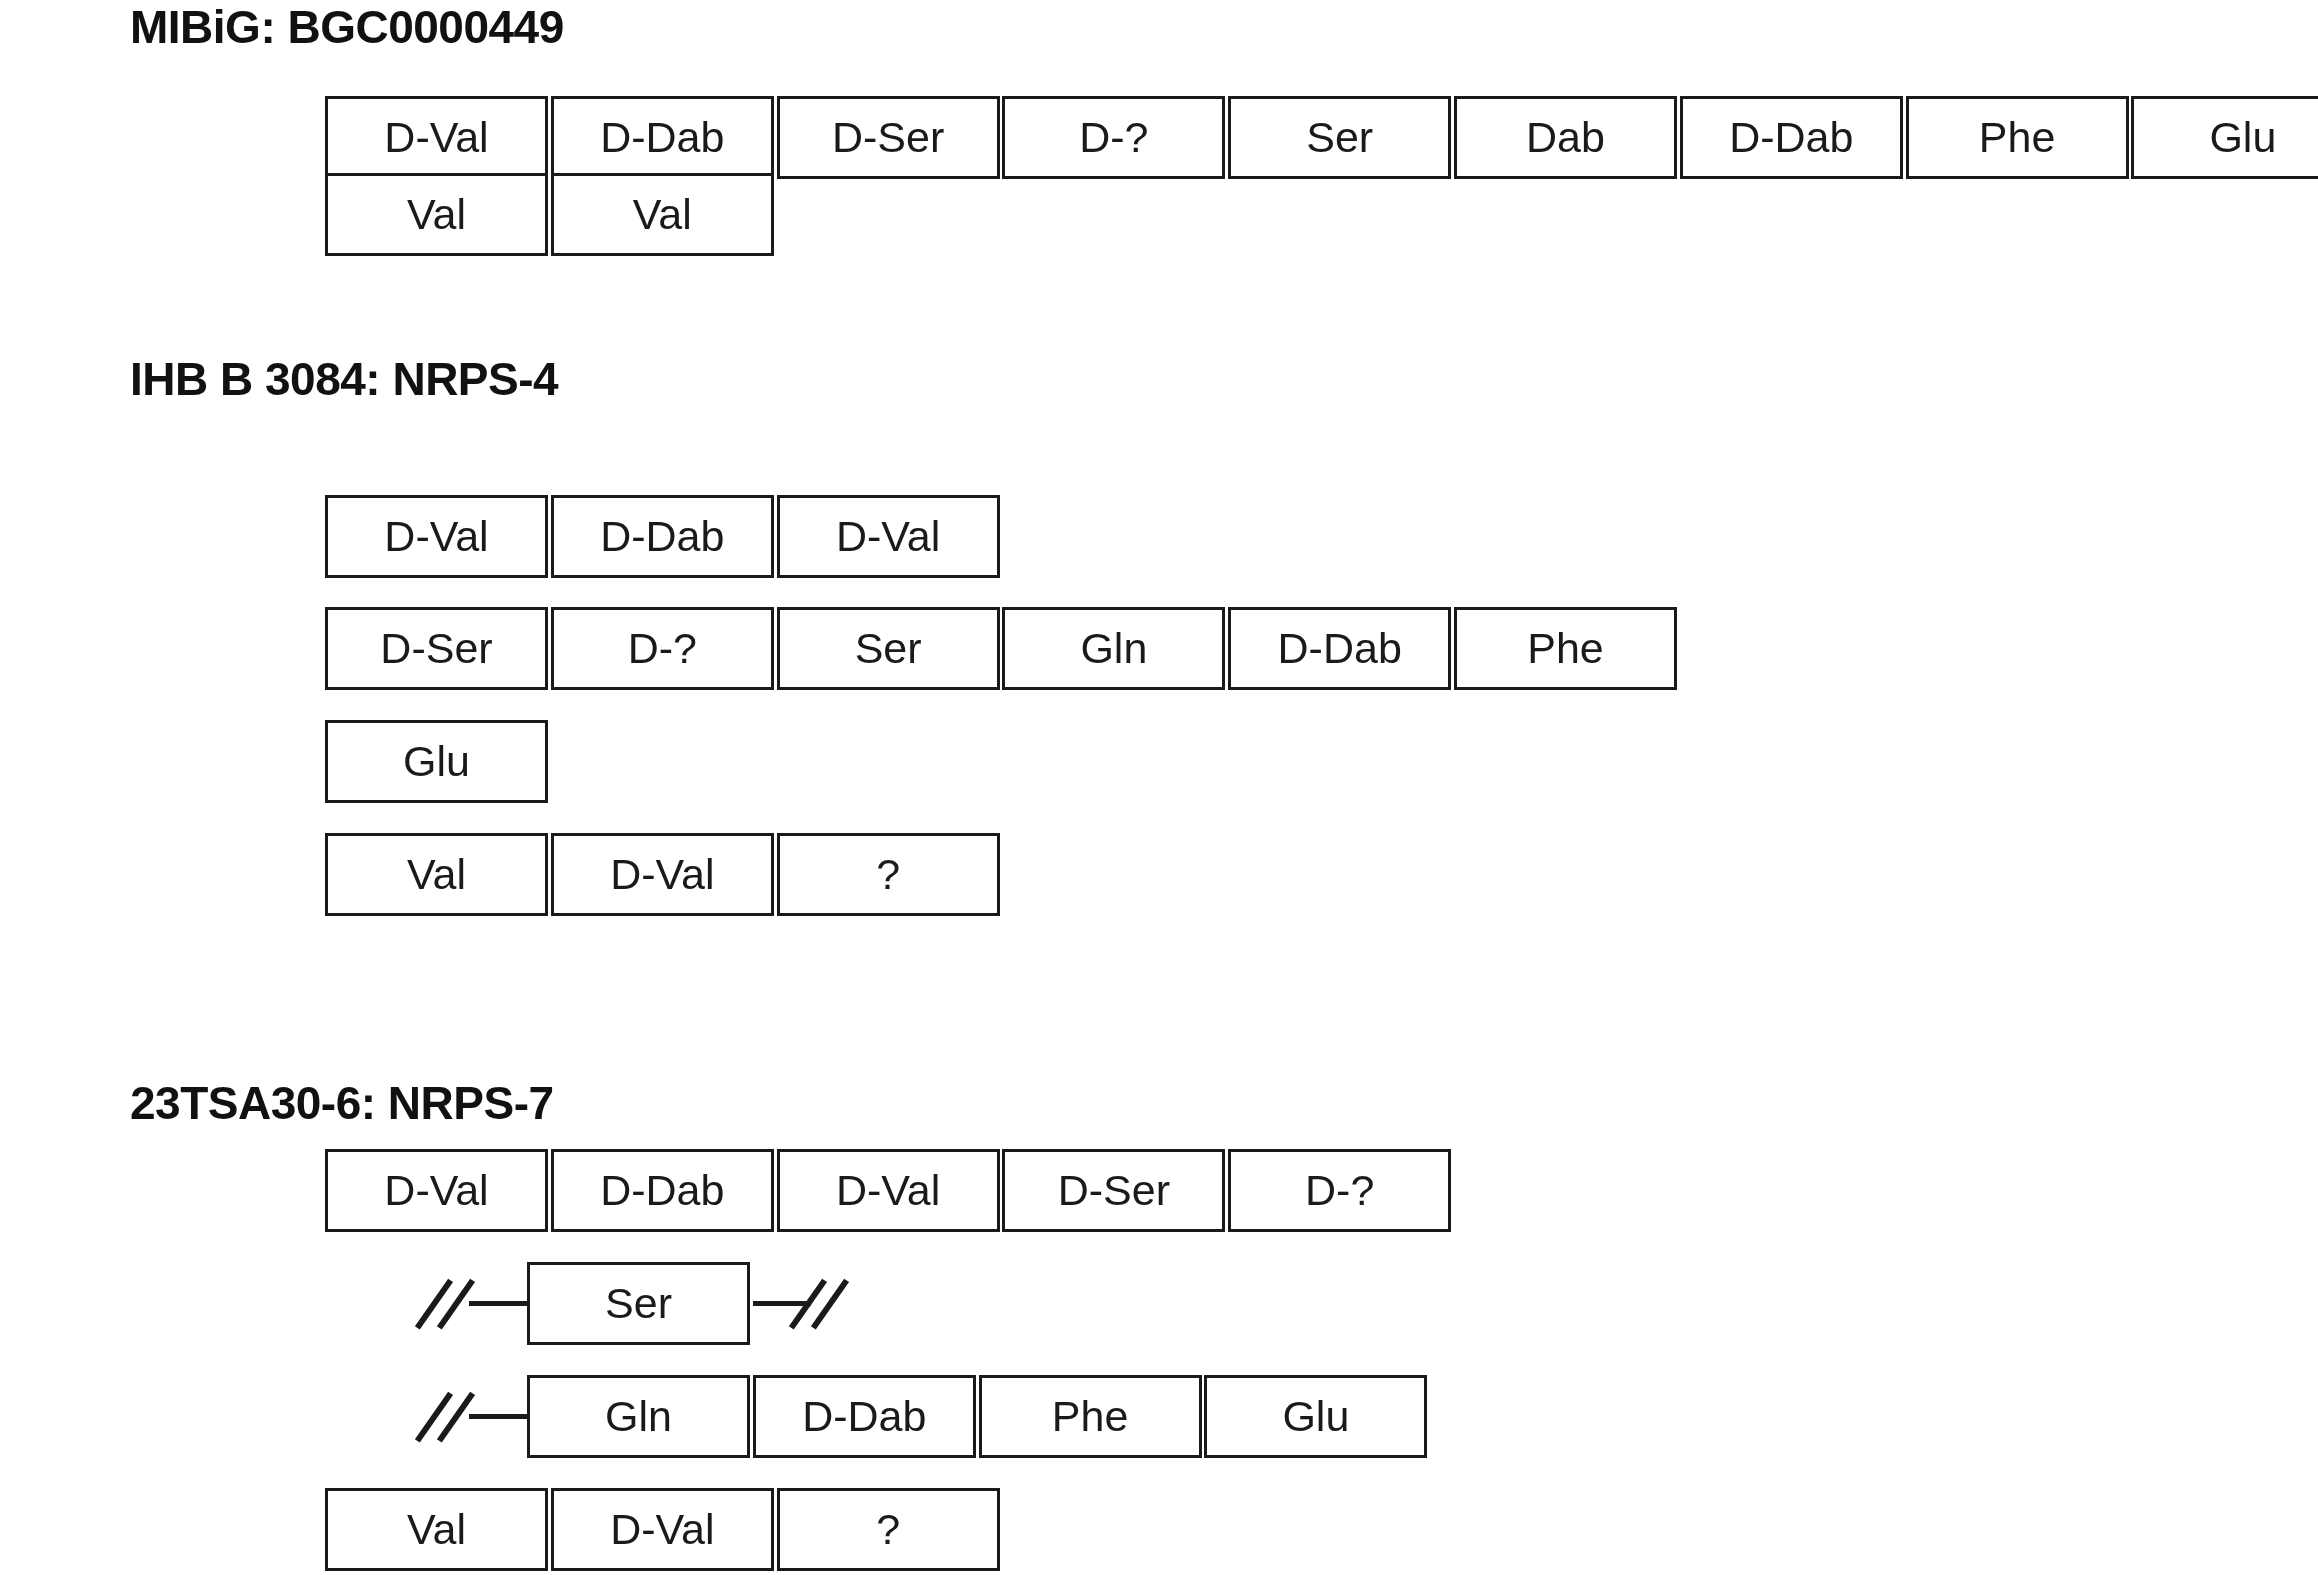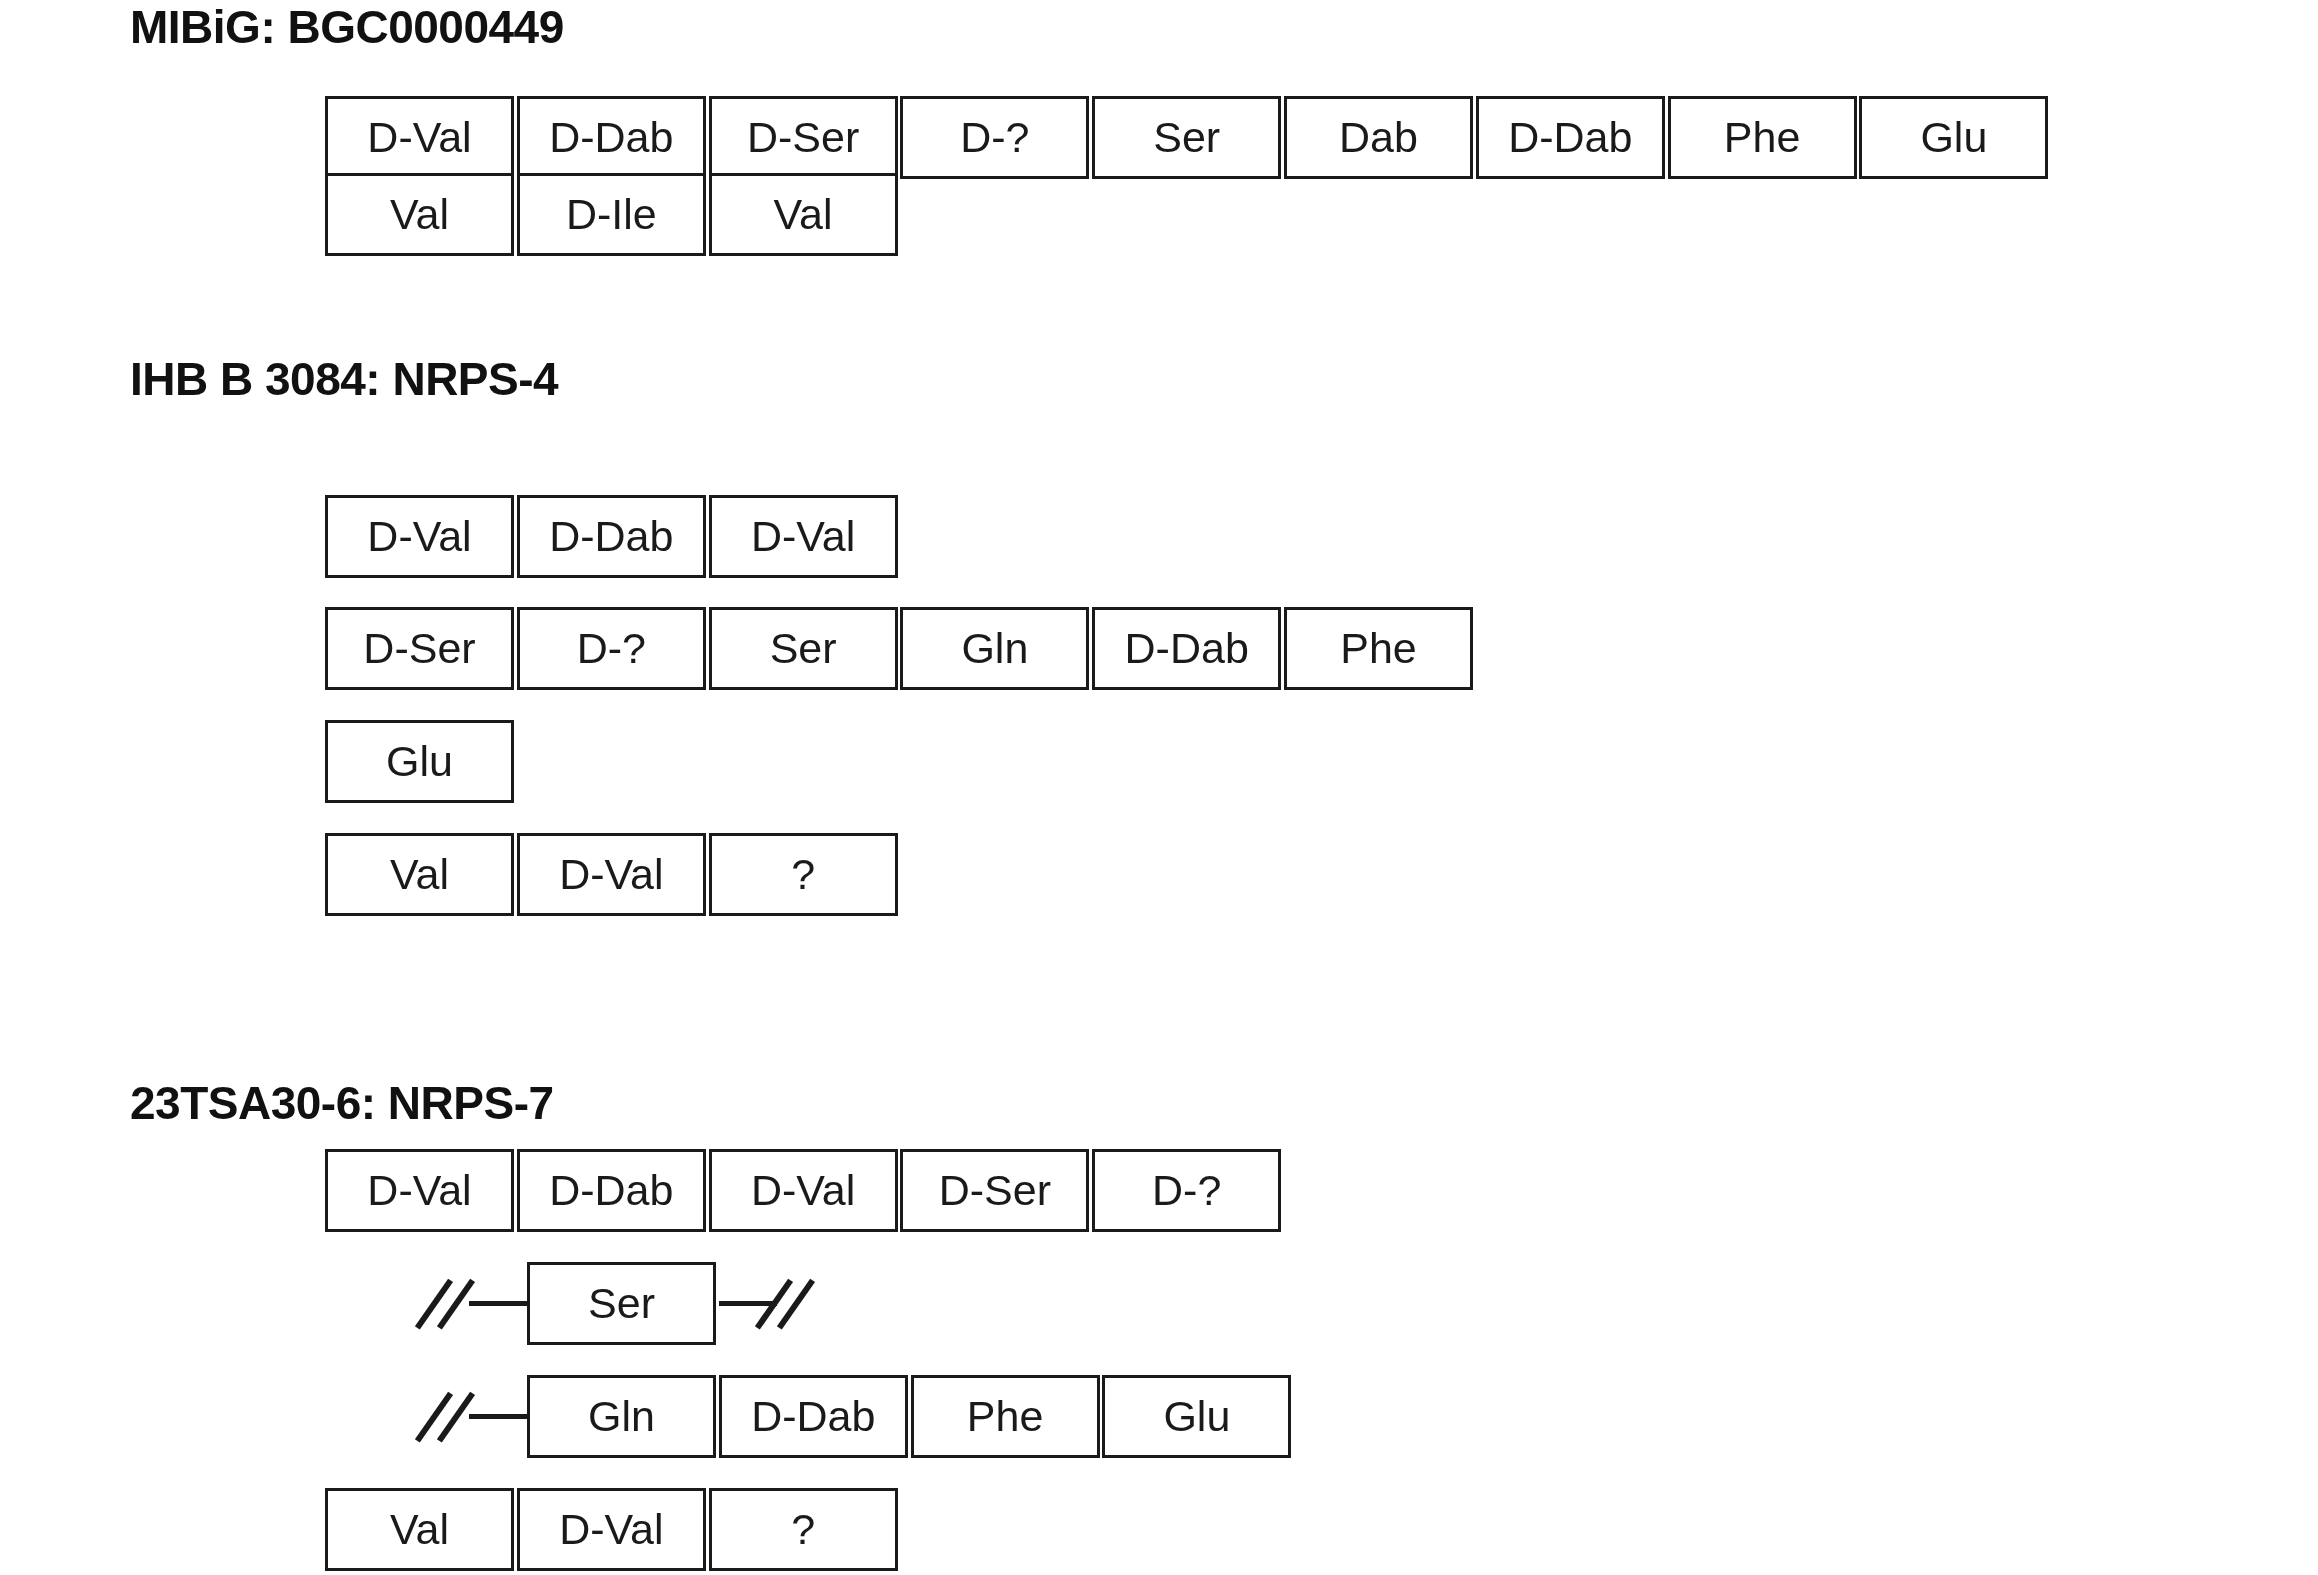--- a/index.html
+++ b/index.html
@@ -39,21 +39,21 @@
     left: 325px;
     top: 0;
     height: 85px;
     display: flex;
     align-items: center;
   }
 
   
   .module {
     box-sizing: border-box;
-    width: 189px;
+    width: 223px;
     height: 83px;
     margin-right: 2.8px;
     border: 3.7px solid #1a1a1a;
     background: #ffffff;
     display: flex;
     align-items: center;
     justify-content: center;
     font-size: 43px;
     line-height: 1;
     color: #1a1a1a;
@@ -108,21 +108,20 @@
         <div class="module">Ser</div>
         <div class="module">Dab</div>
         <div class="module">D-Dab</div>
         <div class="module">Phe</div>
         <div class="module">Glu</div>
       </div>
     </div>
     <div class="row" style="top: 172px;">
       <div class="modules">
         <div class="module">Val</div>
-        <div class="module">D-Ile</div>
         <div class="module">Val</div>
       </div>
     </div>
     <div class="section-title" style="top: 352px;">IHB B 3084: NRPS-4</div>
     <div class="row" style="top: 494px;">
       <div class="modules">
         <div class="module">D-Val</div>
         <div class="module">D-Dab</div>
         <div class="module">D-Val</div>
       </div>

